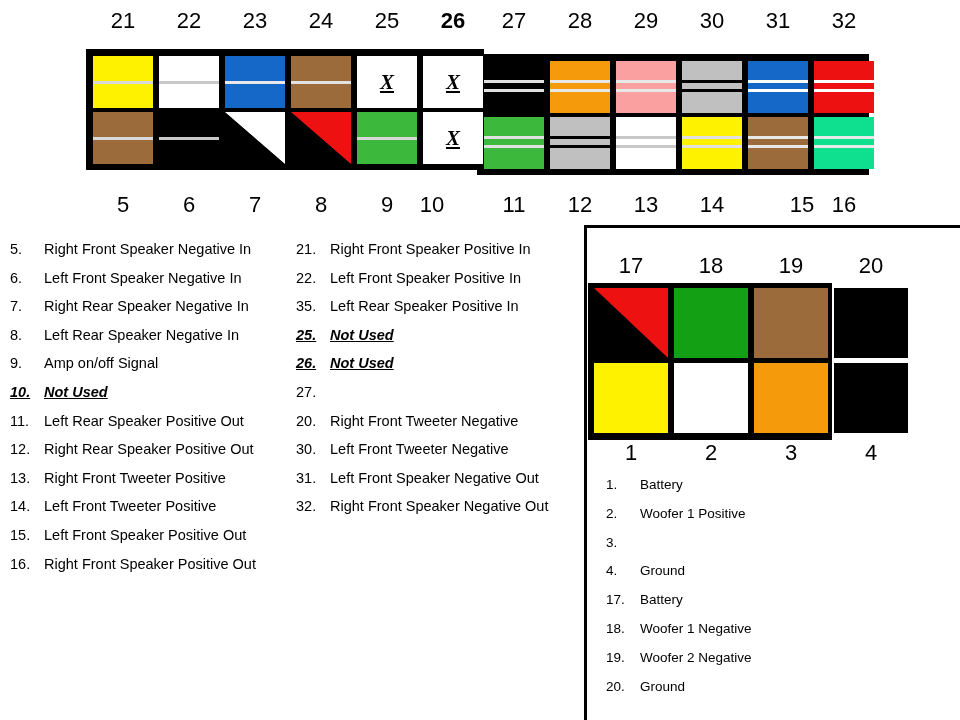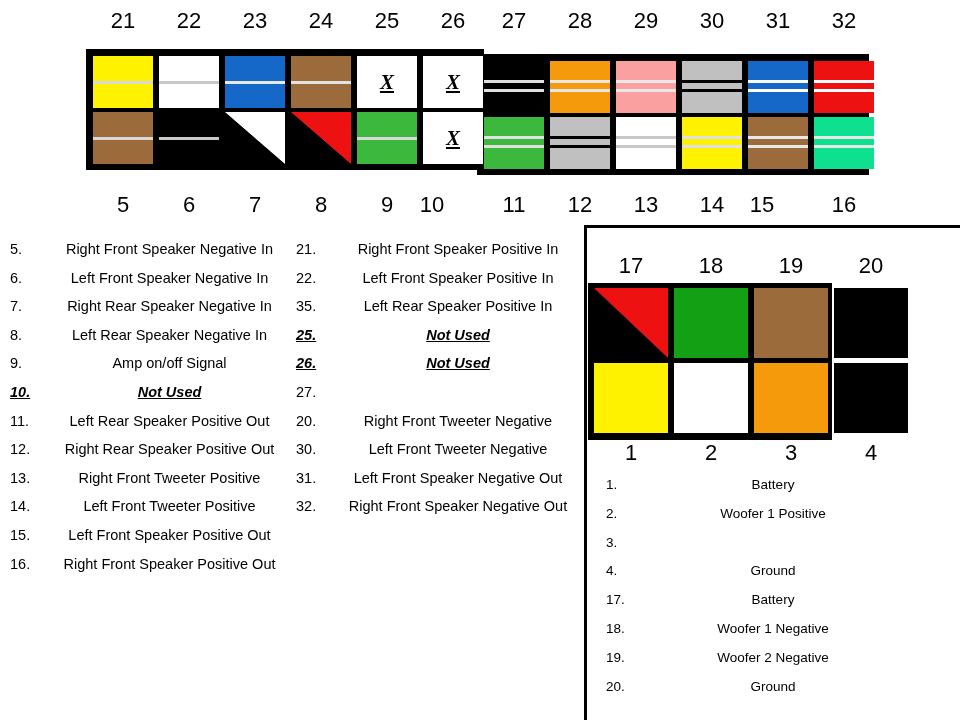--- a/index.html
+++ b/index.html
@@ -36,42 +36,42 @@
 
   
   .list{position:absolute;}
   .row{
     display:flex;
     align-items:baseline;
     height:28.6px;
     font-size:14.5px;
   }
   .row .n{width:34px;flex:0 0 34px;text-align:left;}
-  .row .t{flex:1 1 auto;text-align:center;}
+  .row .t{flex:1 1 auto;}
   .row.nu .n,.row.nu .t{
     font-weight:bold;font-style:italic;text-decoration:underline;
   }
 
   .list-sm .row{height:28.8px;font-size:13.5px;}
   .list-sm .row .n{width:34px;flex:0 0 34px;}
 
   .frameline{position:absolute;background:#000;}
 </style>
 </head>
 <body>
 
 <div class="abs" id="top-connector" style="left:0;top:0;width:960px;height:225px;"></div>
 
 <div class="abs" id="top-numbers">
     <div class="num" style="left: 93px; top: 8px; width: 60px;">21</div>
     <div class="num" style="left: 159px; top: 8px; width: 60px;">22</div>
     <div class="num" style="left: 225px; top: 8px; width: 60px;">23</div>
     <div class="num" style="left: 291px; top: 8px; width: 60px;">24</div>
     <div class="num" style="left: 357px; top: 8px; width: 60px;">25</div>
-    <div class="num" style="left: 423px; top: 8px; width: 60px;">26</div>
+    <div class="num" style="left: 423px; top: 8px; width: 60px; font-weight: bold;">26</div>
     <div class="num" style="left: 484px; top: 8px; width: 60px;">27</div>
     <div class="num" style="left: 550px; top: 8px; width: 60px;">28</div>
     <div class="num" style="left: 616px; top: 8px; width: 60px;">29</div>
     <div class="num" style="left: 682px; top: 8px; width: 60px;">30</div>
     <div class="num" style="left: 748px; top: 8px; width: 60px;">31</div>
     <div class="num" style="left: 814px; top: 8px; width: 60px;">32</div>
   </div>
 <div class="abs" id="top-cells">
     <div class="blk" style="left: 86px; top: 49px; width: 398px; height: 121px;"></div>
     <div class="blk" style="left: 477px; top: 54px; width: 392px; height: 121px;"></div>
@@ -188,21 +188,21 @@
     <div class="num" style="left: 93px; top: 192px; width: 60px;">5</div>
     <div class="num" style="left: 159px; top: 192px; width: 60px;">6</div>
     <div class="num" style="left: 225px; top: 192px; width: 60px;">7</div>
     <div class="num" style="left: 291px; top: 192px; width: 60px;">8</div>
     <div class="num" style="left: 357px; top: 192px; width: 60px;">9</div>
     <div class="num" style="left: 402px; top: 192px; width: 60px;">10</div>
     <div class="num" style="left: 484px; top: 192px; width: 60px;">11</div>
     <div class="num" style="left: 550px; top: 192px; width: 60px;">12</div>
     <div class="num" style="left: 616px; top: 192px; width: 60px;">13</div>
     <div class="num" style="left: 682px; top: 192px; width: 60px;">14</div>
-    <div class="num" style="left: 732px; top: 192px; width: 60px;">15</div>
+    <div class="num" style="left: 772px; top: 192px; width: 60px;">15</div>
     <div class="num" style="left: 814px; top: 192px; width: 60px;">16</div>
   </div>
 
 <div class="list" id="legend-left" style="left:10px;top:241px;width:285px;">
     <div class="row">
       <span class="n">5.</span>
       <span class="t">Right Front Speaker Negative In</span>
     </div>
     <div class="row">
       <span class="n">6.</span>

